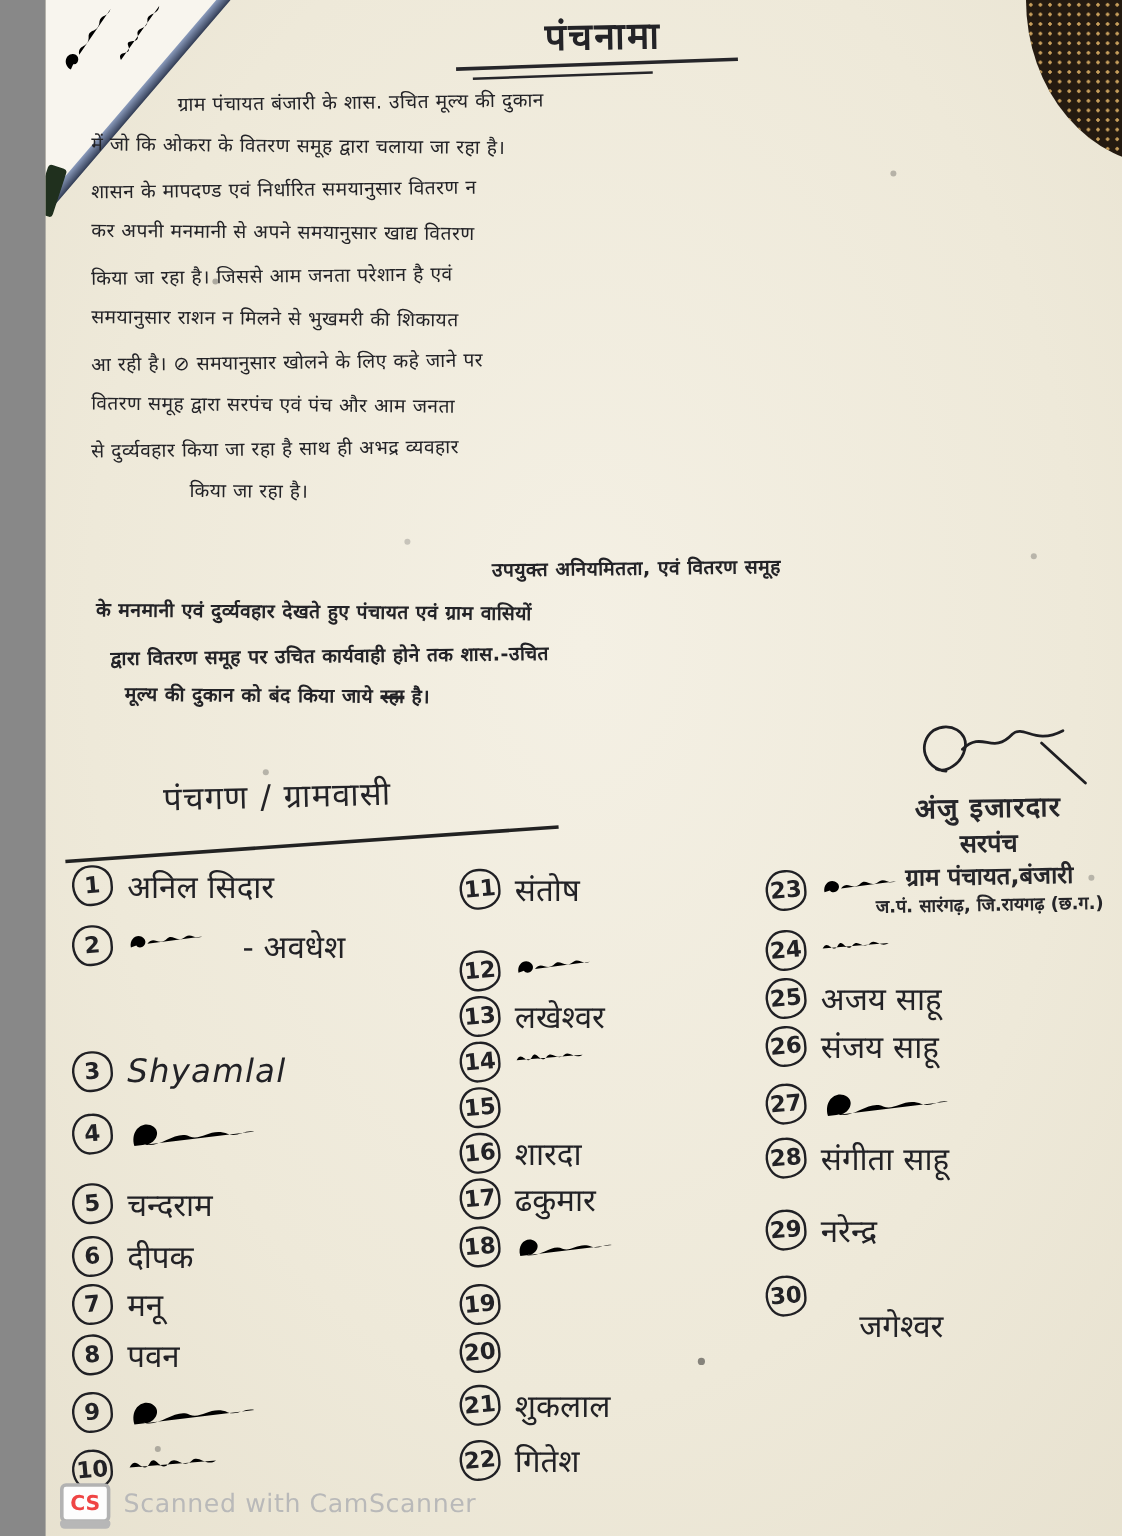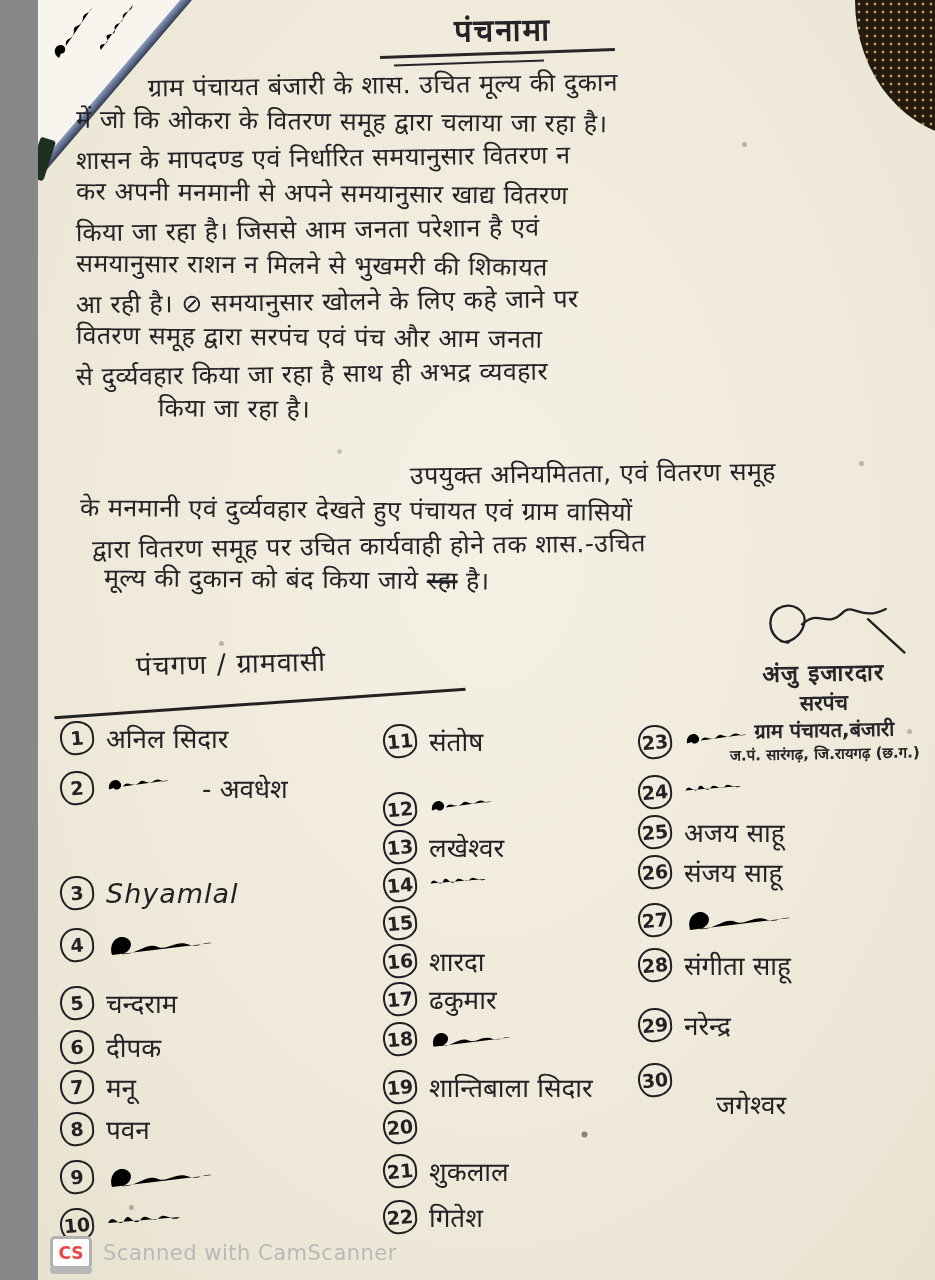--- a/index.html
+++ b/index.html
@@ -42,27 +42,27 @@
     box-shadow: 140px 233px 0 1px rgba(50,50,50,.35), 705px 143px 0 1px rgba(50,50,50,.3),
       545px 1133px 0 1.5px rgba(30,30,30,.5), 182px 642px 0 1px rgba(50,50,50,.3),
       822px 462px 0 1px rgba(60,60,60,.3), 92px 1206px 0 1px rgba(60,60,60,.35),
       870px 730px 0 1px rgba(60,60,60,.3), 300px 450px 0 1px rgba(70,70,70,.25); }
   
   .hw { color:#232327; }
   .title-wrap { position:absolute; top:8px; left:350px; width:230px; text-align:center; }
   .title-wrap .t { font-size:31px; letter-spacing:2px; font-weight:600; transform:rotate(-1deg); display:inline-block; }
   .title-ul1 { position:absolute; left:-8px; top:44px; width:235px; border-top:3px solid #26262a; transform:rotate(-2deg); }
   .title-ul2 { position:absolute; left:6px; top:54px; width:150px; border-top:2.5px solid #26262a; transform:rotate(-2deg); }
-  .para { position:absolute; font-size:25px; line-height:36px; letter-spacing:.4px; white-space:nowrap; }
+  .para { position:absolute; font-size:16px; line-height:36px; letter-spacing:.4px; white-space:nowrap; }
   .para > div { transform:rotate(-0.7deg); }
   .para > div:nth-child(even) { transform:rotate(0.5deg); }
   #para1 { top:68px; left:38px; }
   #para1 > div:first-child { padding-left:72px; }
   #para1 > div:last-child { padding-left:82px; }
-  #para2 { top:458px; left:42px; line-height:35px; }
+  #para2 { top:458px; left:42px; line-height:35px;font-weight:bold; }
   #para2 > div:first-child { padding-left:330px; }
   #para2 > div:nth-child(3) { padding-left:12px; }
   #para2 > div:nth-child(4) { padding-left:24px; }
   .strike { text-decoration:line-through; text-decoration-thickness:3px; }
   
   .stamp { position:absolute; top:598px; left:638px; width:295px; text-align:center;
     color:#26262a; font-weight:700; transform:rotate(-1deg); }
   .stamp svg { display:block; margin:0 auto -4px auto; }
   .stamp .s-name { font-size:23px; letter-spacing:1px; }
   .stamp .s-desig { font-size:21px; }
@@ -262,21 +262,20 @@
     </div>
     <div class="entry" style="margin-top:2px">
       <span class="circ">18</span>
       <svg class="scrib" viewBox="0 0 110 32">
           <use href="#sq3"></use>
         </svg>
       <span class="sname"></span>
     </div>
     <div class="entry" style="margin-top:10px">
       <span class="circ">19</span>
-      <span class="sname">शान्तिबाला सिदार</span>
     </div>
     <div class="entry" style="margin-top:2px">
       <span class="circ">20</span>
     </div>
     <div class="entry" style="margin-top:6px">
       <span class="circ">21</span>
       <span class="sname">शुकलाल</span>
     </div>
     <div class="entry" style="margin-top:8px">
       <span class="circ">22</span>

